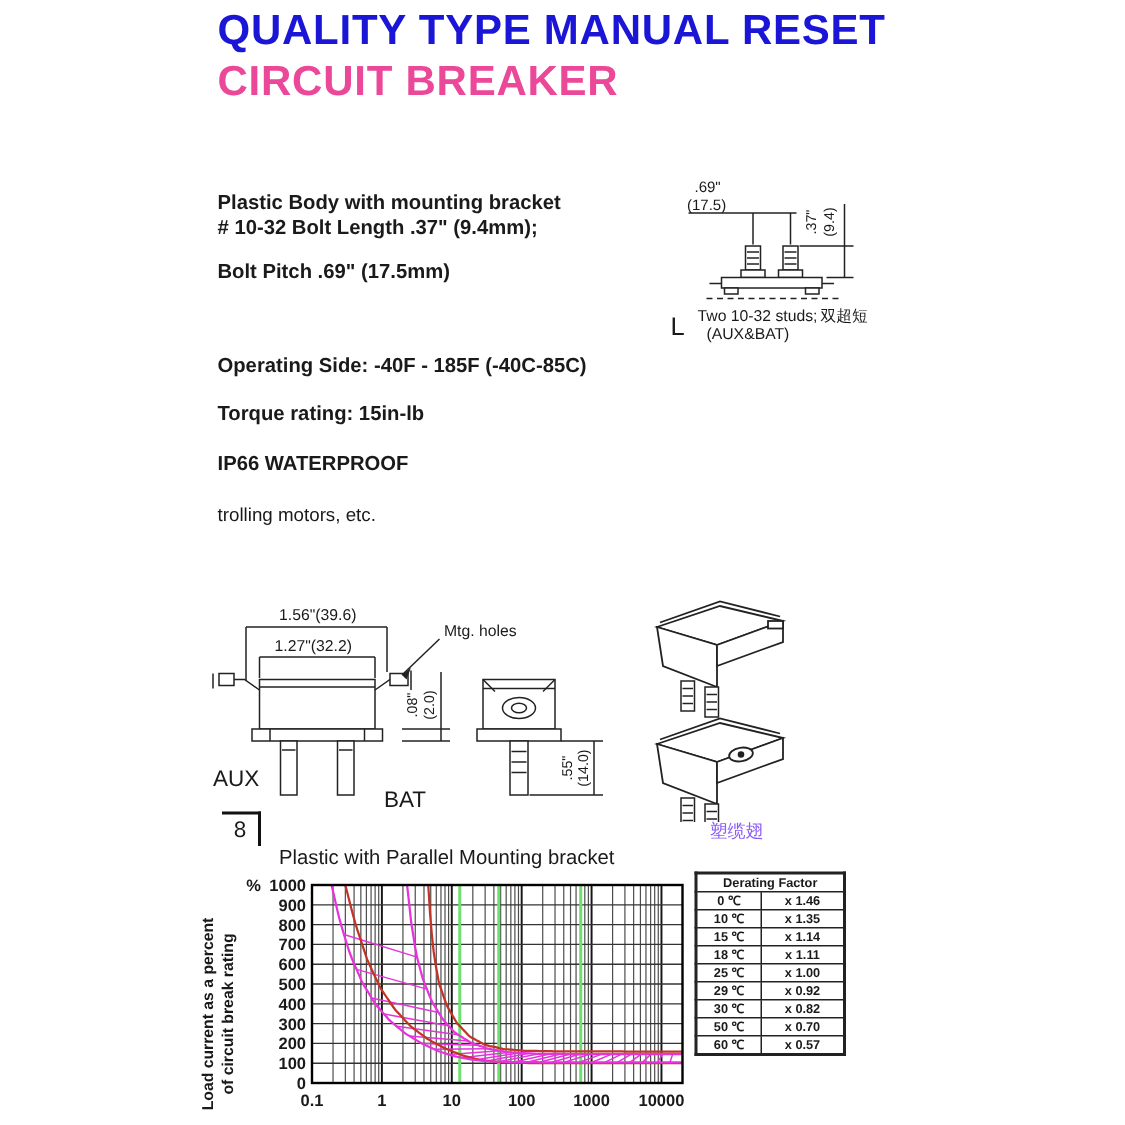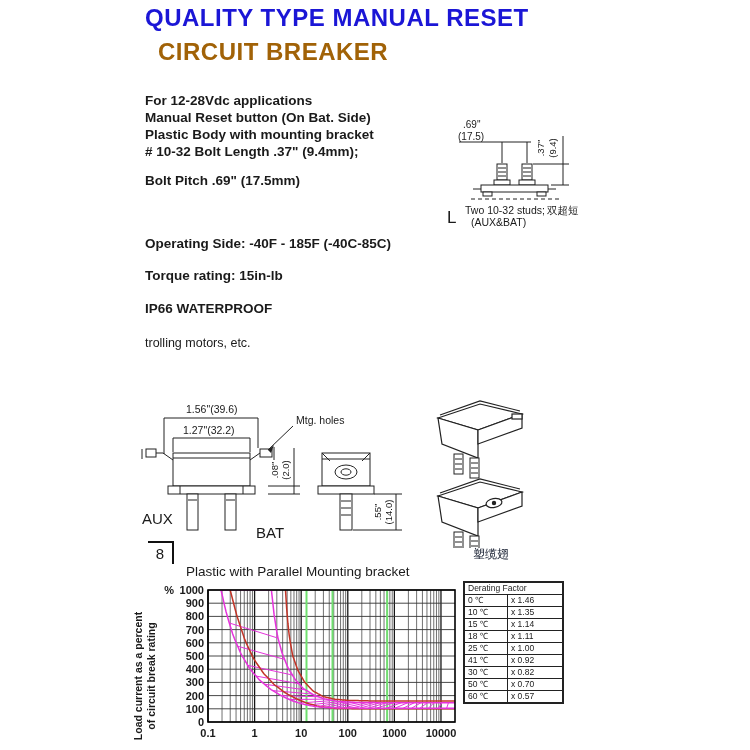--- a/index.html
+++ b/index.html
@@ -1,46 +1,44 @@
 <!DOCTYPE html>
 <html><head>
 <meta charset="utf-8">
 <style>
   html,body{margin:0;padding:0;background:#ffffff;}
   #page{position:relative;width:750px;height:750px;background:#fff;overflow:hidden;
         font-family:"Liberation Sans",sans-serif;color:#1a1a1a;}
   .abs{position:absolute;white-space:nowrap;}
-  .title-line{font-size:24px;font-weight:bold;letter-spacing:0.5px;text-align:right;}
+  .title-line{font-size:28px;font-weight:bold;letter-spacing:0.5px;text-align:right;}
   .spec{font-size:13.5px;font-weight:bold;}
   .spec.normal{font-weight:normal;font-size:12.5px;}
   svg text{fill:#1a1a1a;}
   .capnum{width:24px;height:21px;border-top:2px solid #111;border-right:2px solid #111;
           text-align:center;font-size:15px;line-height:21px;}
   .caption-text{font-size:13.5px;}
-  .caption-cn{font-size:12px;color:#0f172a;}
+  .caption-cn{font-size:12px;color:#8b5cf6;}
   table.derate{border-collapse:collapse;border:2px solid #222;font-size:8.5px;background:#fff;}
   table.derate th,table.derate td{border:1px solid #222;padding:0 3px;height:11px;
-    line-height:11px;text-align:left;font-weight:normal;margin-top:37px;}
+    line-height:11px;text-align:center;font-weight:bold;margin-top:37px;}
   table.derate td:first-child{width:36px;}
   table.derate td:last-child{width:48px;}
 </style>
 </head>
 <body>
 
 <div id="page">
 
   <div class="abs title-line" style="left: 145px; top: 4px; color: rgb(27, 22, 214);">
     <span>QUALITY TYPE   MANUAL RESET</span>
   </div>
-  <div class="abs title-line title-line2" style="left: 158px; top: 38px; color: #a16207;">
+  <div class="abs title-line title-line2" style="left: 145px; top: 38px; color: #ec4899;">
     <span>CIRCUIT BREAKER</span>
   </div>
 
-  <div class="abs spec" style="left:145px;top:93px;">For 12-28Vdc applications</div>
-  <div class="abs spec" style="left:145px;top:110px;">Manual Reset button (On Bat. Side)</div>
   <div class="abs spec" style="left:145px;top:127px;">Plastic Body with mounting bracket</div>
   <div class="abs spec" style="left:145px;top:144px;"># 10-32 Bolt Length .37"   (9.4mm);</div>
   <div class="abs spec" style="left:145px;top:173px;">Bolt Pitch .69"   (17.5mm)</div>
   <div class="abs spec" style="left:145px;top:236px;">Operating Side: -40F - 185F  (-40C-85C)</div>
   <div class="abs spec" style="left:145px;top:268px;">Torque rating: 15in-lb</div>
   <div class="abs spec" style="left:145px;top:301px;">IP66 WATERPROOF</div>
   <div class="abs spec normal" style="left:145px;top:336px;">trolling motors, etc.</div>
 
   <svg class="abs" style="left:443px;top:106px;" width="180" height="132" viewBox="0 0 180 132">
     <g stroke="#222" stroke-width="1" fill="none">
@@ -345,21 +343,21 @@
         </tr>
         <tr>
           <td>18 ℃</td>
           <td>x 1.11</td>
         </tr>
         <tr>
           <td>25 ℃</td>
           <td>x 1.00</td>
         </tr>
         <tr>
-          <td>41 ℃</td>
+          <td>29 ℃</td>
           <td>x 0.92</td>
         </tr>
         <tr>
           <td>30 ℃</td>
           <td>x 0.82</td>
         </tr>
         <tr>
           <td>50 ℃</td>
           <td>x 0.70</td>
         </tr>

